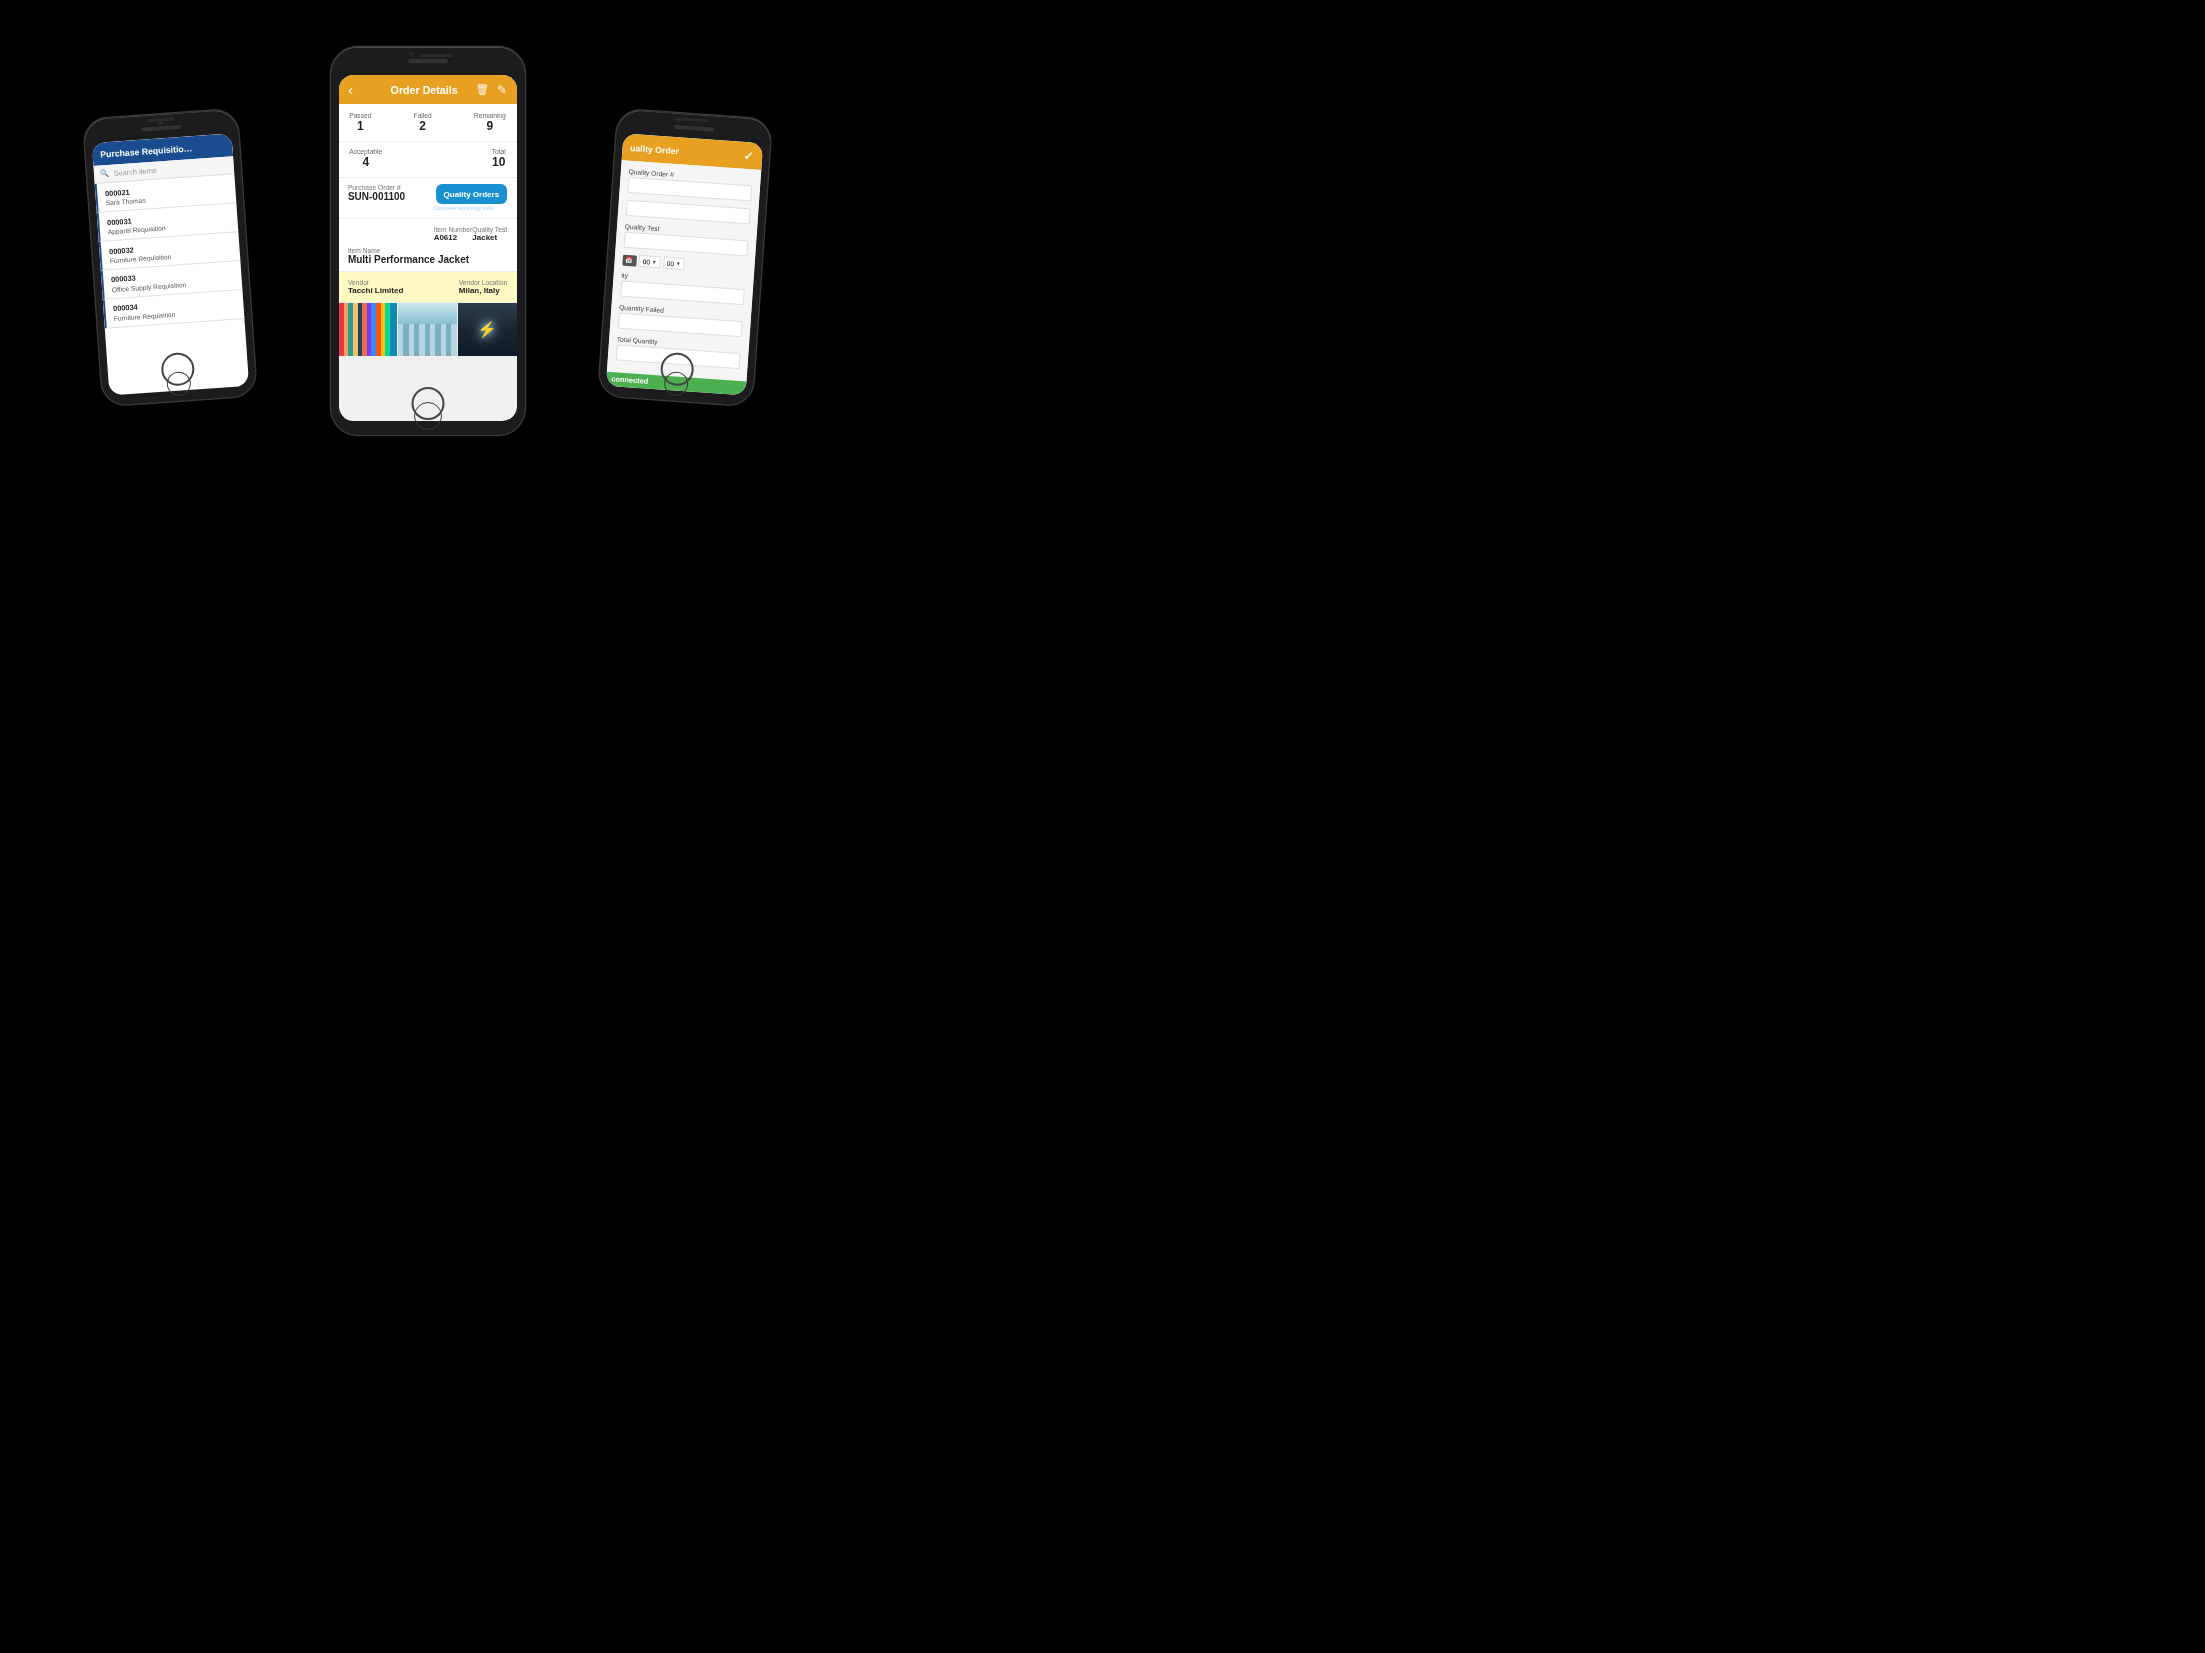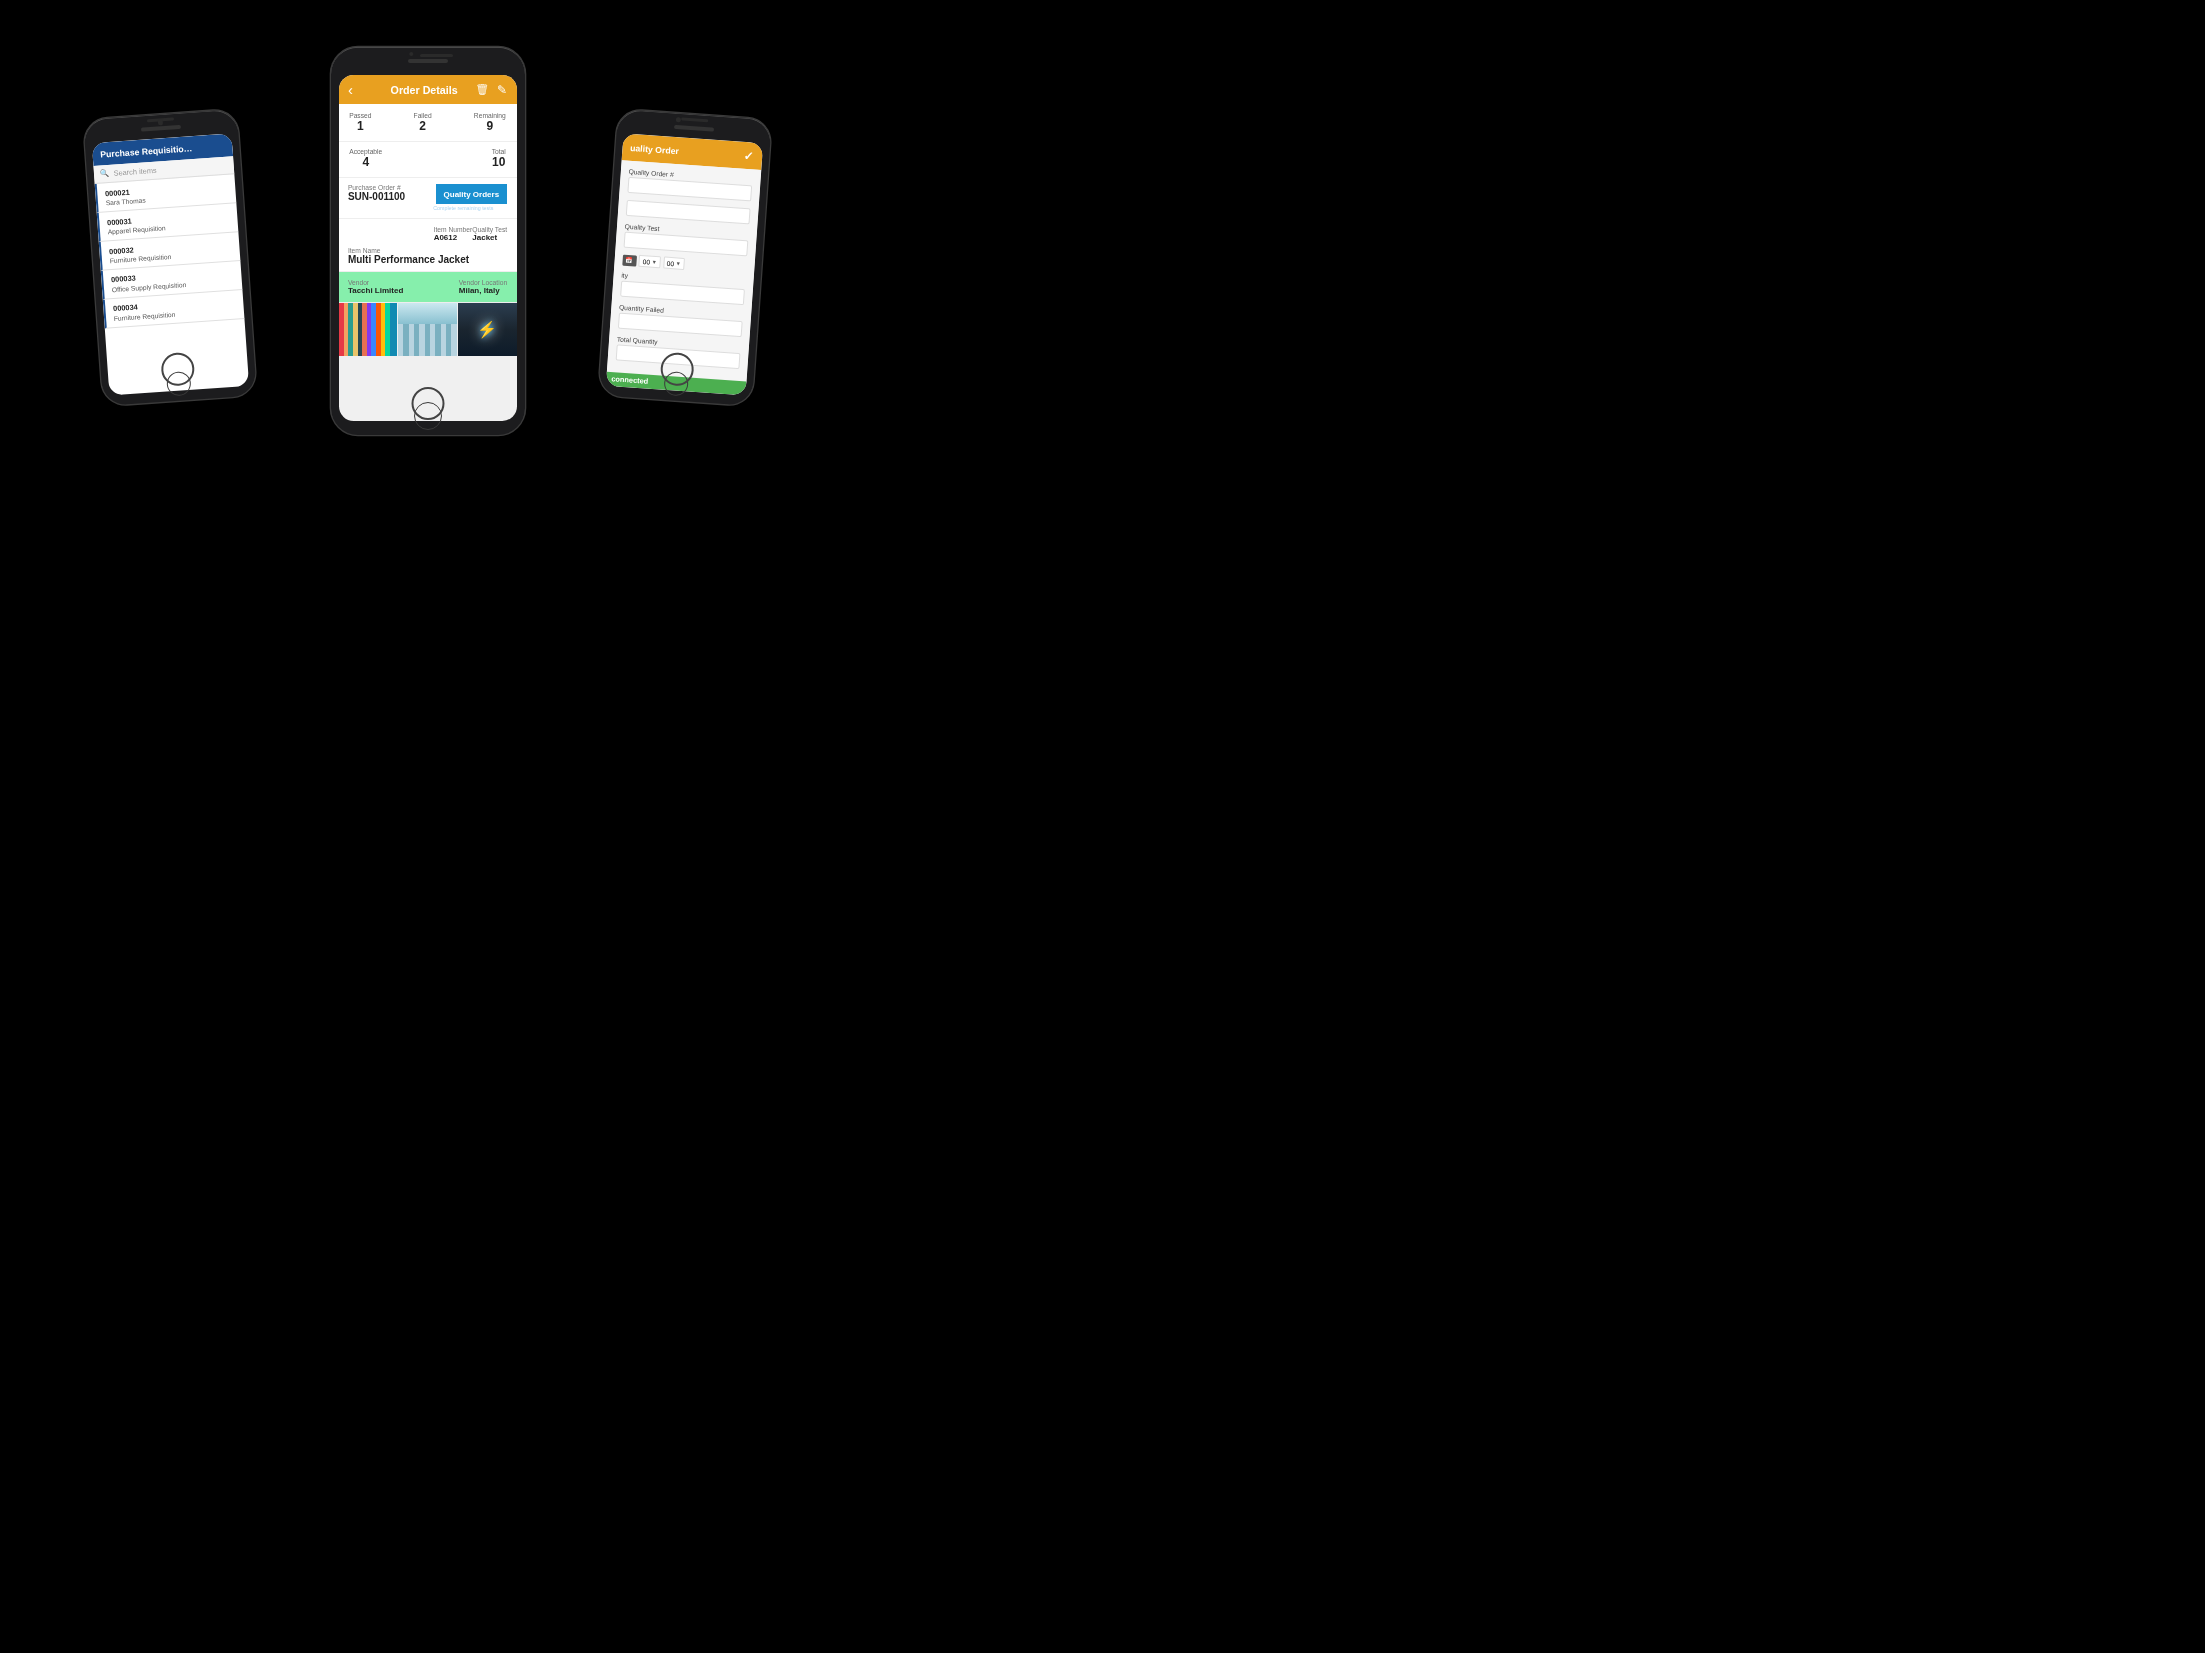--- a/index.html
+++ b/index.html
@@ -171,21 +171,21 @@
     .od-detail-value-lg {
       font-size: 10px;
       font-weight: 700;
       color: #222;
     }
 
     .od-quality-btn {
       background: #1a90d0;
       color: #fff;
       border: none;
-      border-radius: 0;
+      border-radius: 6px;
       padding: 5.3px 8px;
       font-size: 8px;
       font-weight: 700;
       cursor: pointer;
       text-align: center;
       margin-left: 16px;
     }
 
     .od-quality-btn-sub {
       font-size: 5.3px;
@@ -484,21 +484,21 @@
               <div class="od-detail-label">Quality Test</div>
               <div class="od-detail-value">Jacket</div>
             </div>
           </div>
           <div>
             <div class="od-detail-label">Item Name</div>
             <div class="od-detail-value-lg">Multi Performance Jacket</div>
           </div>
         </div>
 
-        <div style="background:#86efac;padding:6.7px 9.4px;border-bottom:0.7px solid #eee;">
+        <div style="background:#fef9c3;padding:6.7px 9.4px;border-bottom:0.7px solid #eee;">
           <div style="display:flex;justify-content:space-between;">
             <div>
               <div class="od-detail-label">Vendor</div>
               <div class="od-detail-value">Tacchi Limited</div>
             </div>
             <div style="text-align:left;">
               <div class="od-detail-label">Vendor Location</div>
               <div class="od-detail-value">Milan, Italy</div>
             </div>
           </div>

